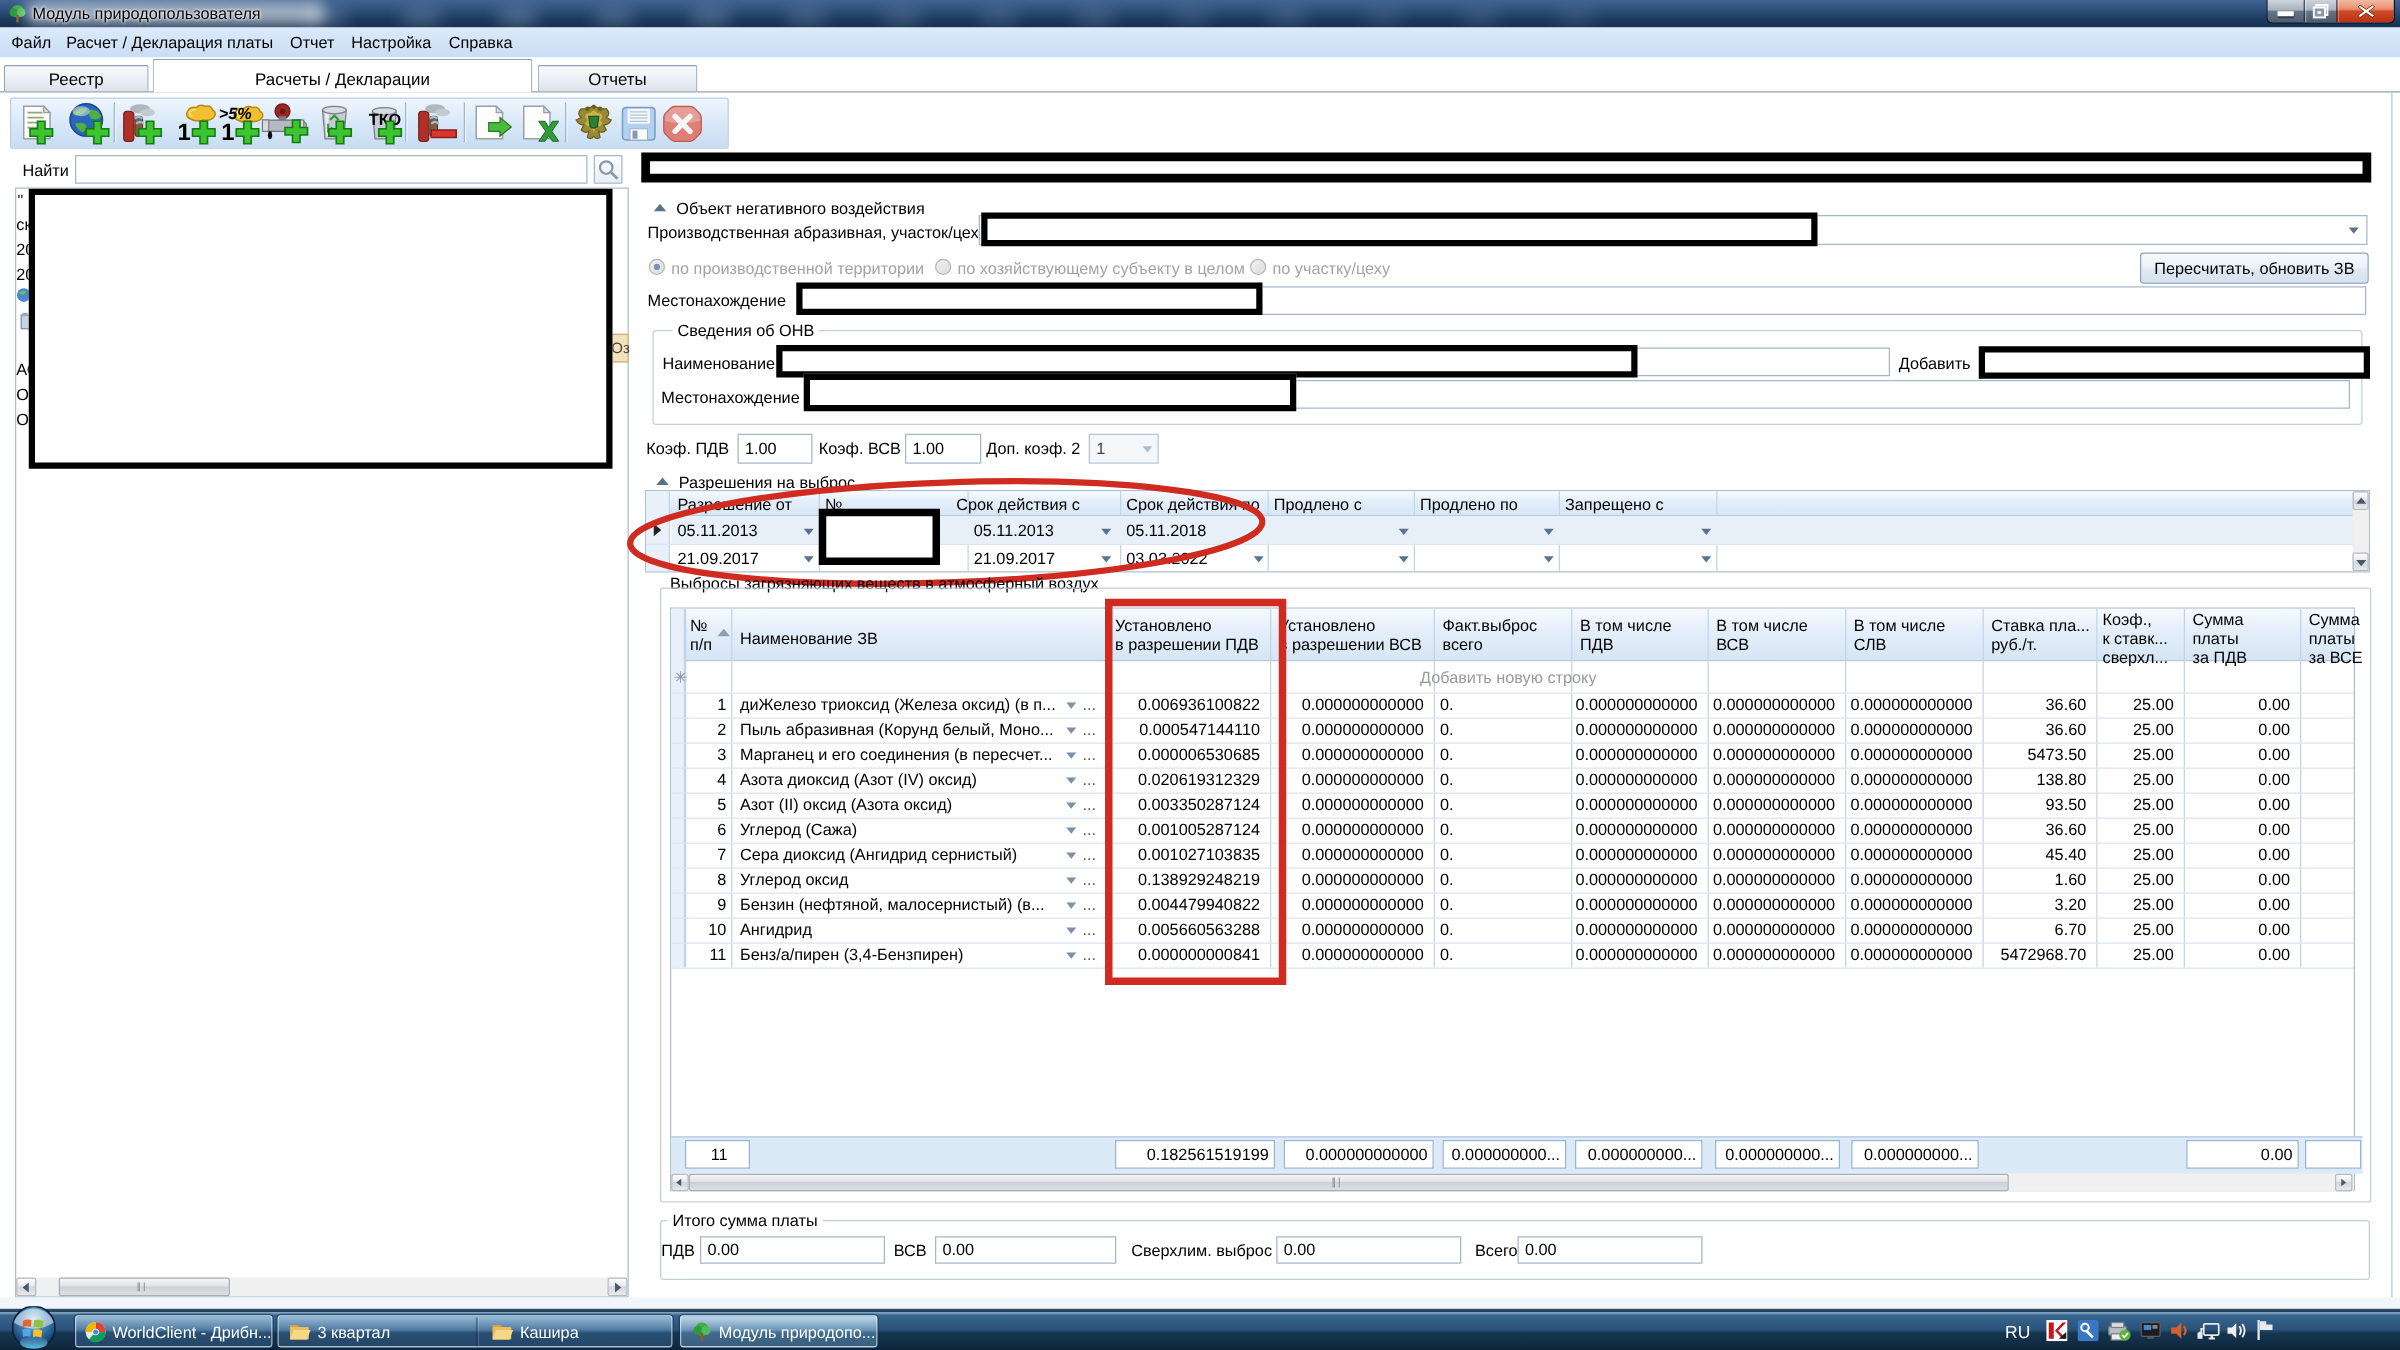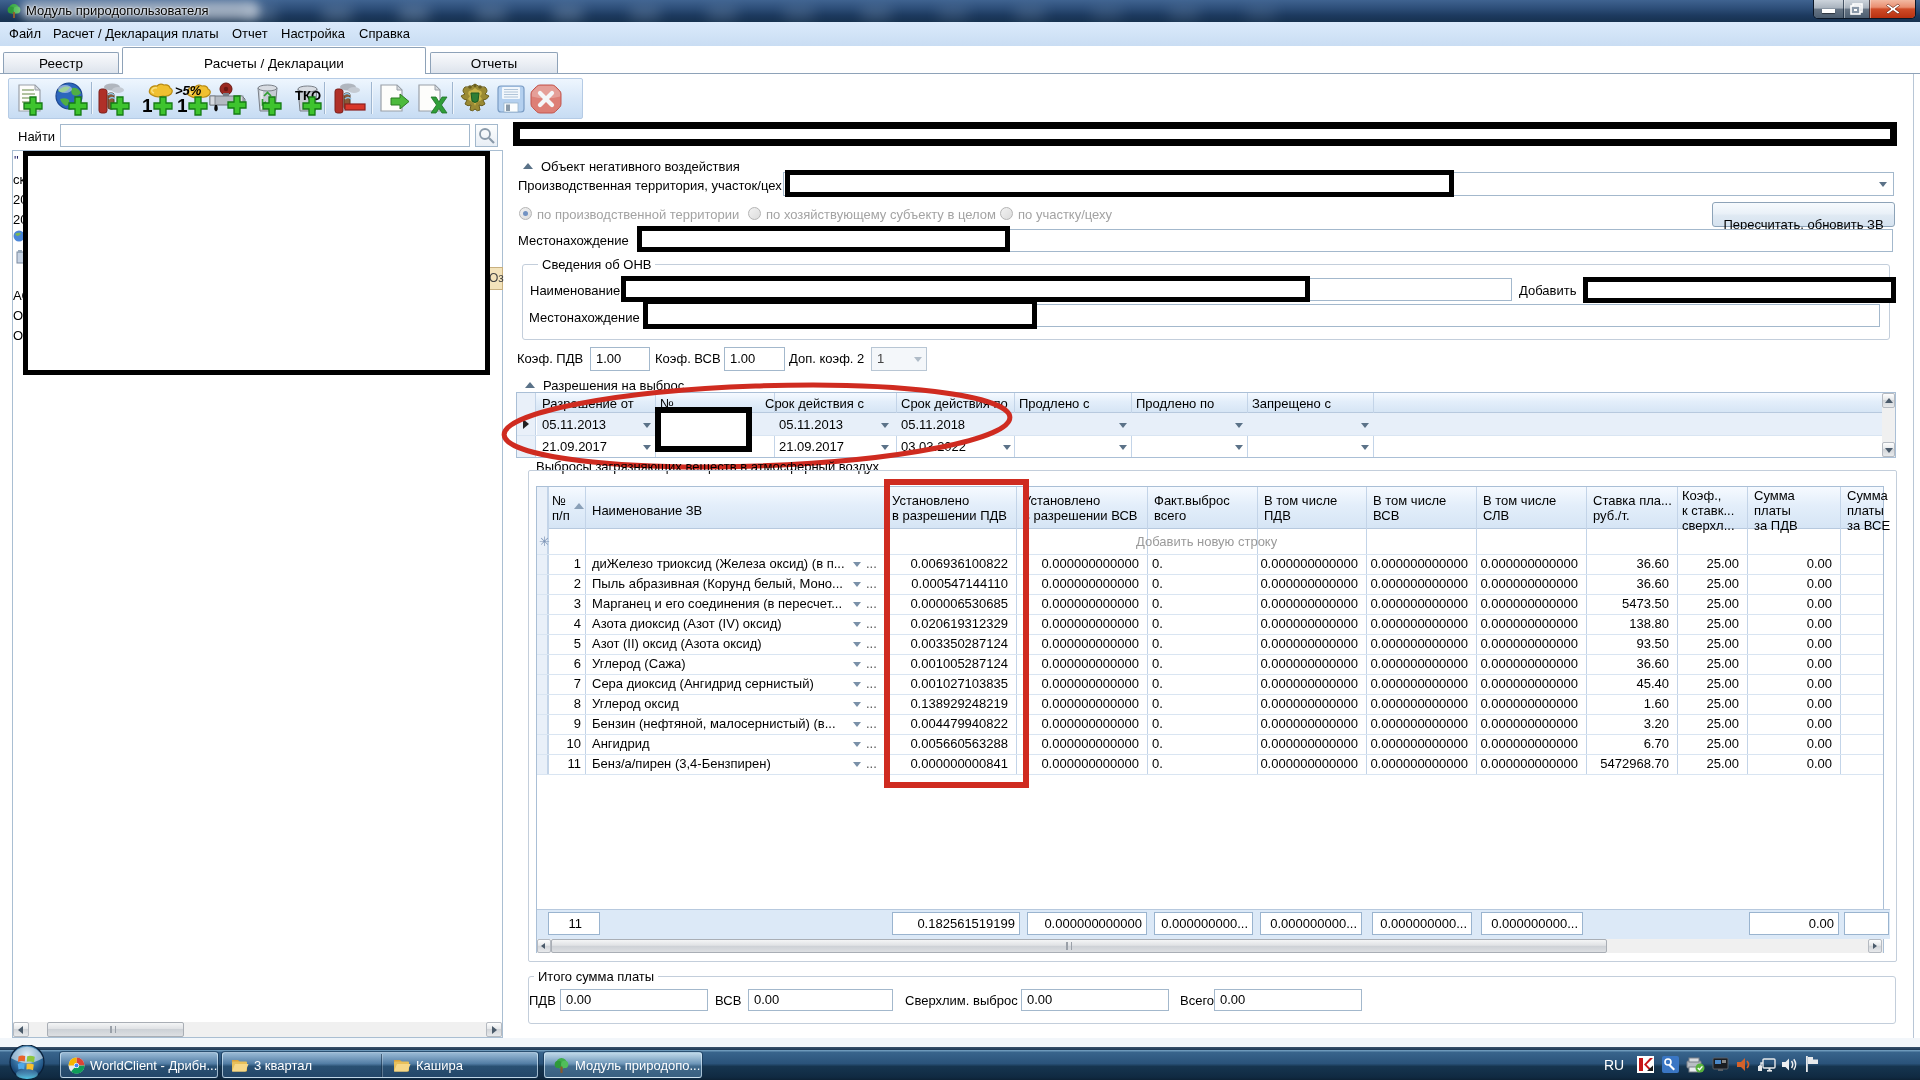--- a/index.html
+++ b/index.html
@@ -289,31 +289,31 @@
 <div class="arr" style="left:18px;top:1026px;border-top:4px solid transparent;border-bottom:4px solid transparent;border-right:5px solid #4a5a6a"></div>
 <div class="sth" style="left:47px;top:1022px;width:137px;height:15px"></div>
 <div class="abs" style="left:110px;top:1026px;width:2px;height:7px;border-left:1px solid #9aa0a8;border-right:1px solid #9aa0a8"></div>
 <div class="abs" style="left:115px;top:1026px;width:1px;height:7px;background:#9aa0a8"></div>
 <div class="sbtn" style="left:486px;top:1022px;width:16px;height:15px"></div>
 <div class="arr" style="left:492px;top:1026px;border-top:4px solid transparent;border-bottom:4px solid transparent;border-left:5px solid #4a5a6a"></div>
 
 <div class="blk" style="left:513px;top:122px;width:1384px;height:24px;border-width:7px"></div>
 <div class="tri-up" style="left:523px;top:163px"></div>
 <div class="lbl" style="left:541px;top:159px">Объект негативного воздействия</div>
-<div class="lbl" style="left:518px;top:178px">Производственная территория, участок/цех</div>
+<div class="lbl" style="left:518px;top:178px">Производственная абразивная, участок/цех</div>
 <div class="inp" style="left:783px;top:172px;width:1111px;height:24px"></div>
 <div class="combo-arr" style="left:1879px;top:182px"></div>
 <div class="blk" style="left:785px;top:170px;width:669px;height:27px"></div>
 <div class="radio on" style="left:519px;top:207px"></div>
 <div class="lbl gray" style="left:537px;top:207px">по производственной территории</div>
 <div class="radio" style="left:748px;top:207px"></div>
 <div class="lbl gray" style="left:766px;top:207px">по хозяйствующему субъекту в целом</div>
 <div class="radio" style="left:1000px;top:207px"></div>
 <div class="lbl gray" style="left:1018px;top:207px">по участку/цеху</div>
-<div class="abs" style="left:1712px;top:202px;width:183px;height:25px;border:1px solid #8da3b8;border-radius:3px;background:linear-gradient(180deg,#f6fafd 0%,#eaf1f8 45%,#dfe9f3 55%,#d5e2ef 100%);text-align:center;padding-top:14px">Пересчитать, обновить ЗВ</div>
+<div class="abs" style="left:1712px;top:202px;width:183px;height:25px;border:1px solid #8da3b8;border-radius:3px;background:linear-gradient(180deg,#f6fafd 0%,#eaf1f8 45%,#dfe9f3 55%,#d5e2ef 100%);text-align:center;padding-top:4px">Пересчитать, обновить ЗВ</div>
 <div class="lbl" style="left:518px;top:233px">Местонахождение</div>
 <div class="inp" style="left:640px;top:229px;width:1253px;height:23px"></div>
 <div class="blk" style="left:637px;top:226px;width:373px;height:26px"></div>
 
 <div class="fs" style="left:522px;top:264px;width:1368px;height:76px"></div>
 <div class="fslegend" style="left:538px;top:257px">Сведения об ОНВ</div>
 <div class="lbl" style="left:530px;top:283px">Наименование</div>
 <div class="inp" style="left:622px;top:278px;width:890px;height:23px"></div>
 <div class="blk" style="left:621px;top:276px;width:689px;height:26px"></div>
 <div class="lbl" style="left:1519px;top:283px">Добавить</div>

